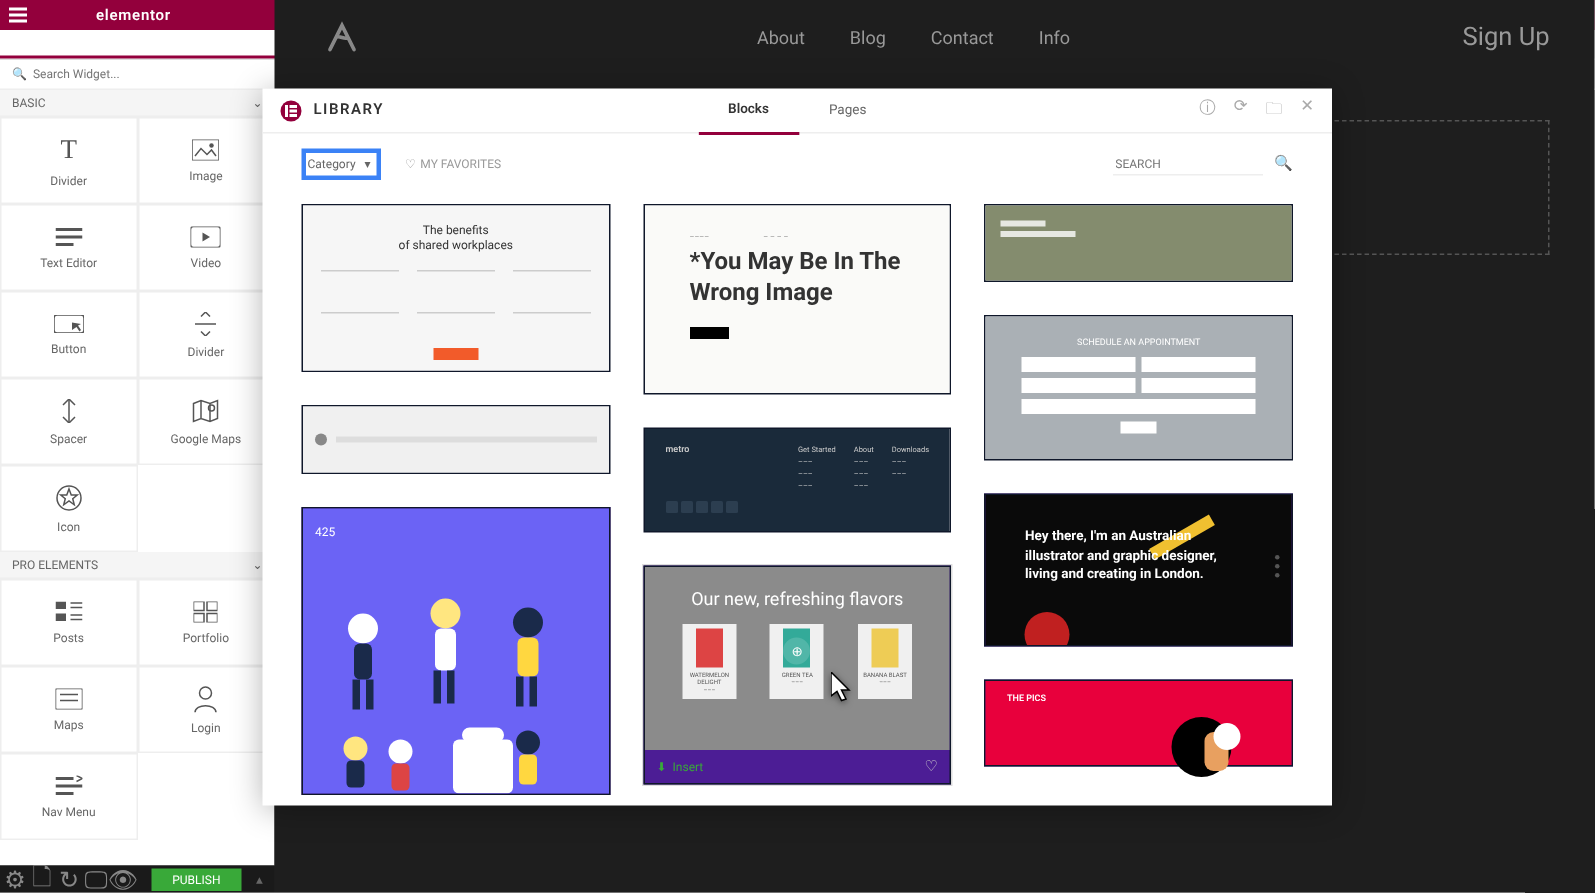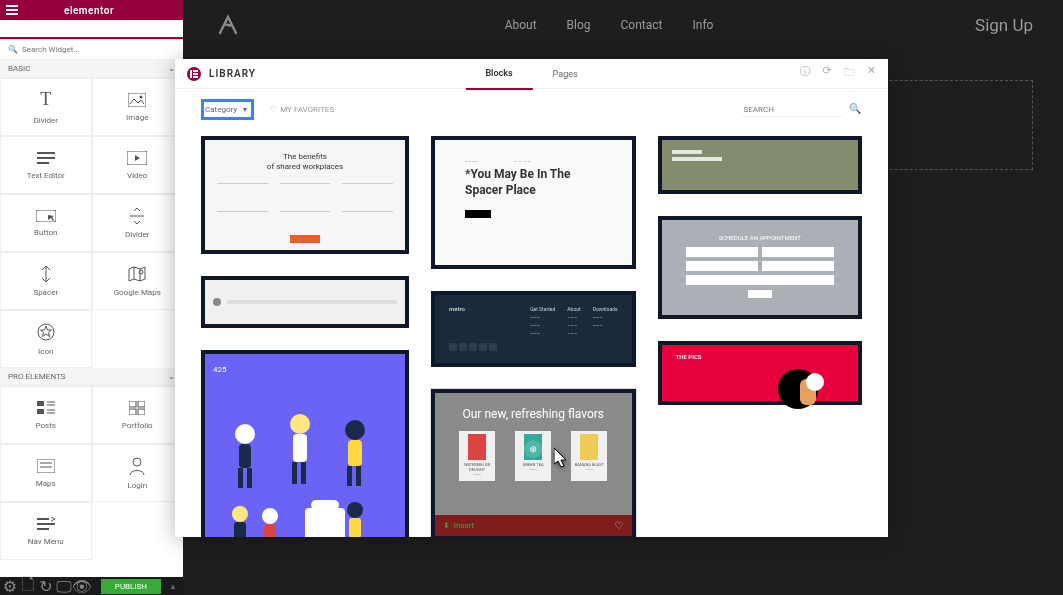--- a/index.html
+++ b/index.html
@@ -60,37 +60,37 @@
     .category-select { border: 3px solid #3b82f6; padding: 3px 14px 3px 1px; font-size: 8px; color: #666; position: relative; cursor: pointer; }
     .category-select::after { content: '▾'; position: absolute; right: 4px; }
     .favorites-btn { font-size: 8px; color: #999; cursor: pointer; display: flex; align-items: center; gap: 3px; }
     .search-field { margin-left: auto; display: flex; gap: 8px; }
     .search-field input { border: none; border-bottom: 1px solid #eee; font-size: 8px; outline: none; width: 100px; padding: 2px; }
     
     .templates { flex: 1; overflow-y: auto; padding: 6px 26px 0; }
     .template-cols { display: flex; gap: 22px; }
     .template-col { flex: 1; display: flex; flex-direction: column; gap: 22px; }
     
-    .template-card { border: 4px solid #0f172a; background: #7f1d1d; position: relative; }
+    .template-card { border: 1px solid #0f172a; background: #4c1d95; position: relative; }
     .template-thumb { width: 100%; }
     
     
     .thumb-1 { height: 110px; background: #f6f6f6; padding: 12px; }
     .thumb-1-title { text-align: center; font-size: 8px; line-height: 1.3; margin-bottom: 10px; }
     .thumb-1-grid { display: grid; grid-template-columns: repeat(3, 1fr); gap: 12px; }
     .thumb-1-item { height: 16px; border-top: 1px solid #ccc; font-size: 5px; text-align:center; padding-top:3px; color:#888;}
     .thumb-1-btn { width: 30px; height: 8px; background: #f25b2a; margin: 8px auto 0; }
     
     .thumb-2 { height: 44px; background: #f0f0f0; display: flex; align-items: center; padding: 4px 8px; }
     .thumb-2-bar { flex: 1; height: 4px; background: #ddd; }
     
     .thumb-3 { height: 190px; background: #6b63f5; position: relative; overflow: hidden; }
     
     .thumb-4 { height: 125px; background: #fafaf8; padding: 18px 30px; }
-    .thumb-4-text { font-size: 12px; font-weight: 700; line-height: 1.3; }
+    .thumb-4-text { font-size: 16px; font-weight: 700; line-height: 1.3; }
     .thumb-4-text::before { content: '*'; }
     .thumb-4-btn { width: 26px; height: 8px; background: #000; margin-top: 12px; }
     .thumb-4-sm { font-size:5px; color:#888; margin-bottom:3px;}
     
     .thumb-5 { height: 68px; background: #1a2a3a; padding: 10px 14px; color: #ccc; font-size: 6px; }
     .thumb-5-row { display: flex; justify-content: space-between; margin-bottom: 6px; }
     .thumb-5-col { font-size:5px; line-height:1.6;}
     
     .thumb-6 { height: 122px; background: #8b8b8b; padding: 14px; text-align: center; display:flex; flex-direction:column;}
     .thumb-6-title { font-size: 12px; color: #fff; line-height: 1.2; }
@@ -427,21 +427,21 @@
               <text x="8" y="18" fill="#fff" font-size="8">425</text>
             </svg>
           </div>
         </div>
       </div>
 
       <div class="template-col">
         <div class="template-card">
           <div class="template-thumb thumb-4">
             <div class="thumb-4-sm">––––&nbsp;&nbsp;&nbsp;&nbsp;&nbsp;&nbsp;&nbsp;&nbsp;&nbsp;&nbsp;&nbsp;&nbsp;&nbsp;&nbsp;&nbsp;&nbsp;&nbsp;&nbsp;&nbsp;&nbsp;&nbsp;&nbsp;&nbsp;&nbsp;&nbsp;&nbsp;&nbsp;&nbsp;&nbsp;–&nbsp;–&nbsp;–&nbsp;–</div>
-            <div class="thumb-4-text"><span>You May Be In The</span><br><span>Spacer Place</span></div>
+            <div class="thumb-4-text"><span>You May Be In The</span><br><span>Wrong Image</span></div>
             <div class="thumb-4-btn"></div>
           </div>
         </div>
         <div class="template-card">
           <div class="template-thumb thumb-5">
             <div class="thumb-5-row">
               <span style="font-weight:600;">metro</span>
               <div style="display:flex; gap:12px;">
                   <span class="thumb-5-col">Get Started<br>–––<br>–––<br>–––</span>
                   <span class="thumb-5-col">About<br>–––<br>–––<br>–––</span>
@@ -500,20 +500,32 @@
               <div class="thumb-8-field"></div>
                 <div class="thumb-8-field"></div>
               <div class="thumb-8-field"></div>
                 <div class="thumb-8-field"></div>
               <div class="thumb-8-field wide"></div>
             </div>
             <div class="thumb-8-btn"></div>
           </div>
         </div>
         <div class="template-card">
+          <div class="template-thumb thumb-9">
+            <div class="thumb-9-shape1"></div>
+            <div class="thumb-9-text">Hey there, I'm an Australian illustrator and graphic designer, living and creating in London.</div>
+            <div class="thumb-9-shape2"></div>
+            <div class="thumb-9-dots">
+                <div></div>
+                <div></div>
+                <div></div>
+              </div>
+          </div>
+        </div>
+        <div class="template-card">
           <div class="template-thumb thumb-10">
             <div class="thumb-10-text">THE PICS</div>
             <div class="thumb-10-blob"></div>
             <div class="thumb-10-hand"></div>
             <div class="thumb-10-arrow"></div>
           </div>
         </div>
       </div>
     </div>
   </div>

